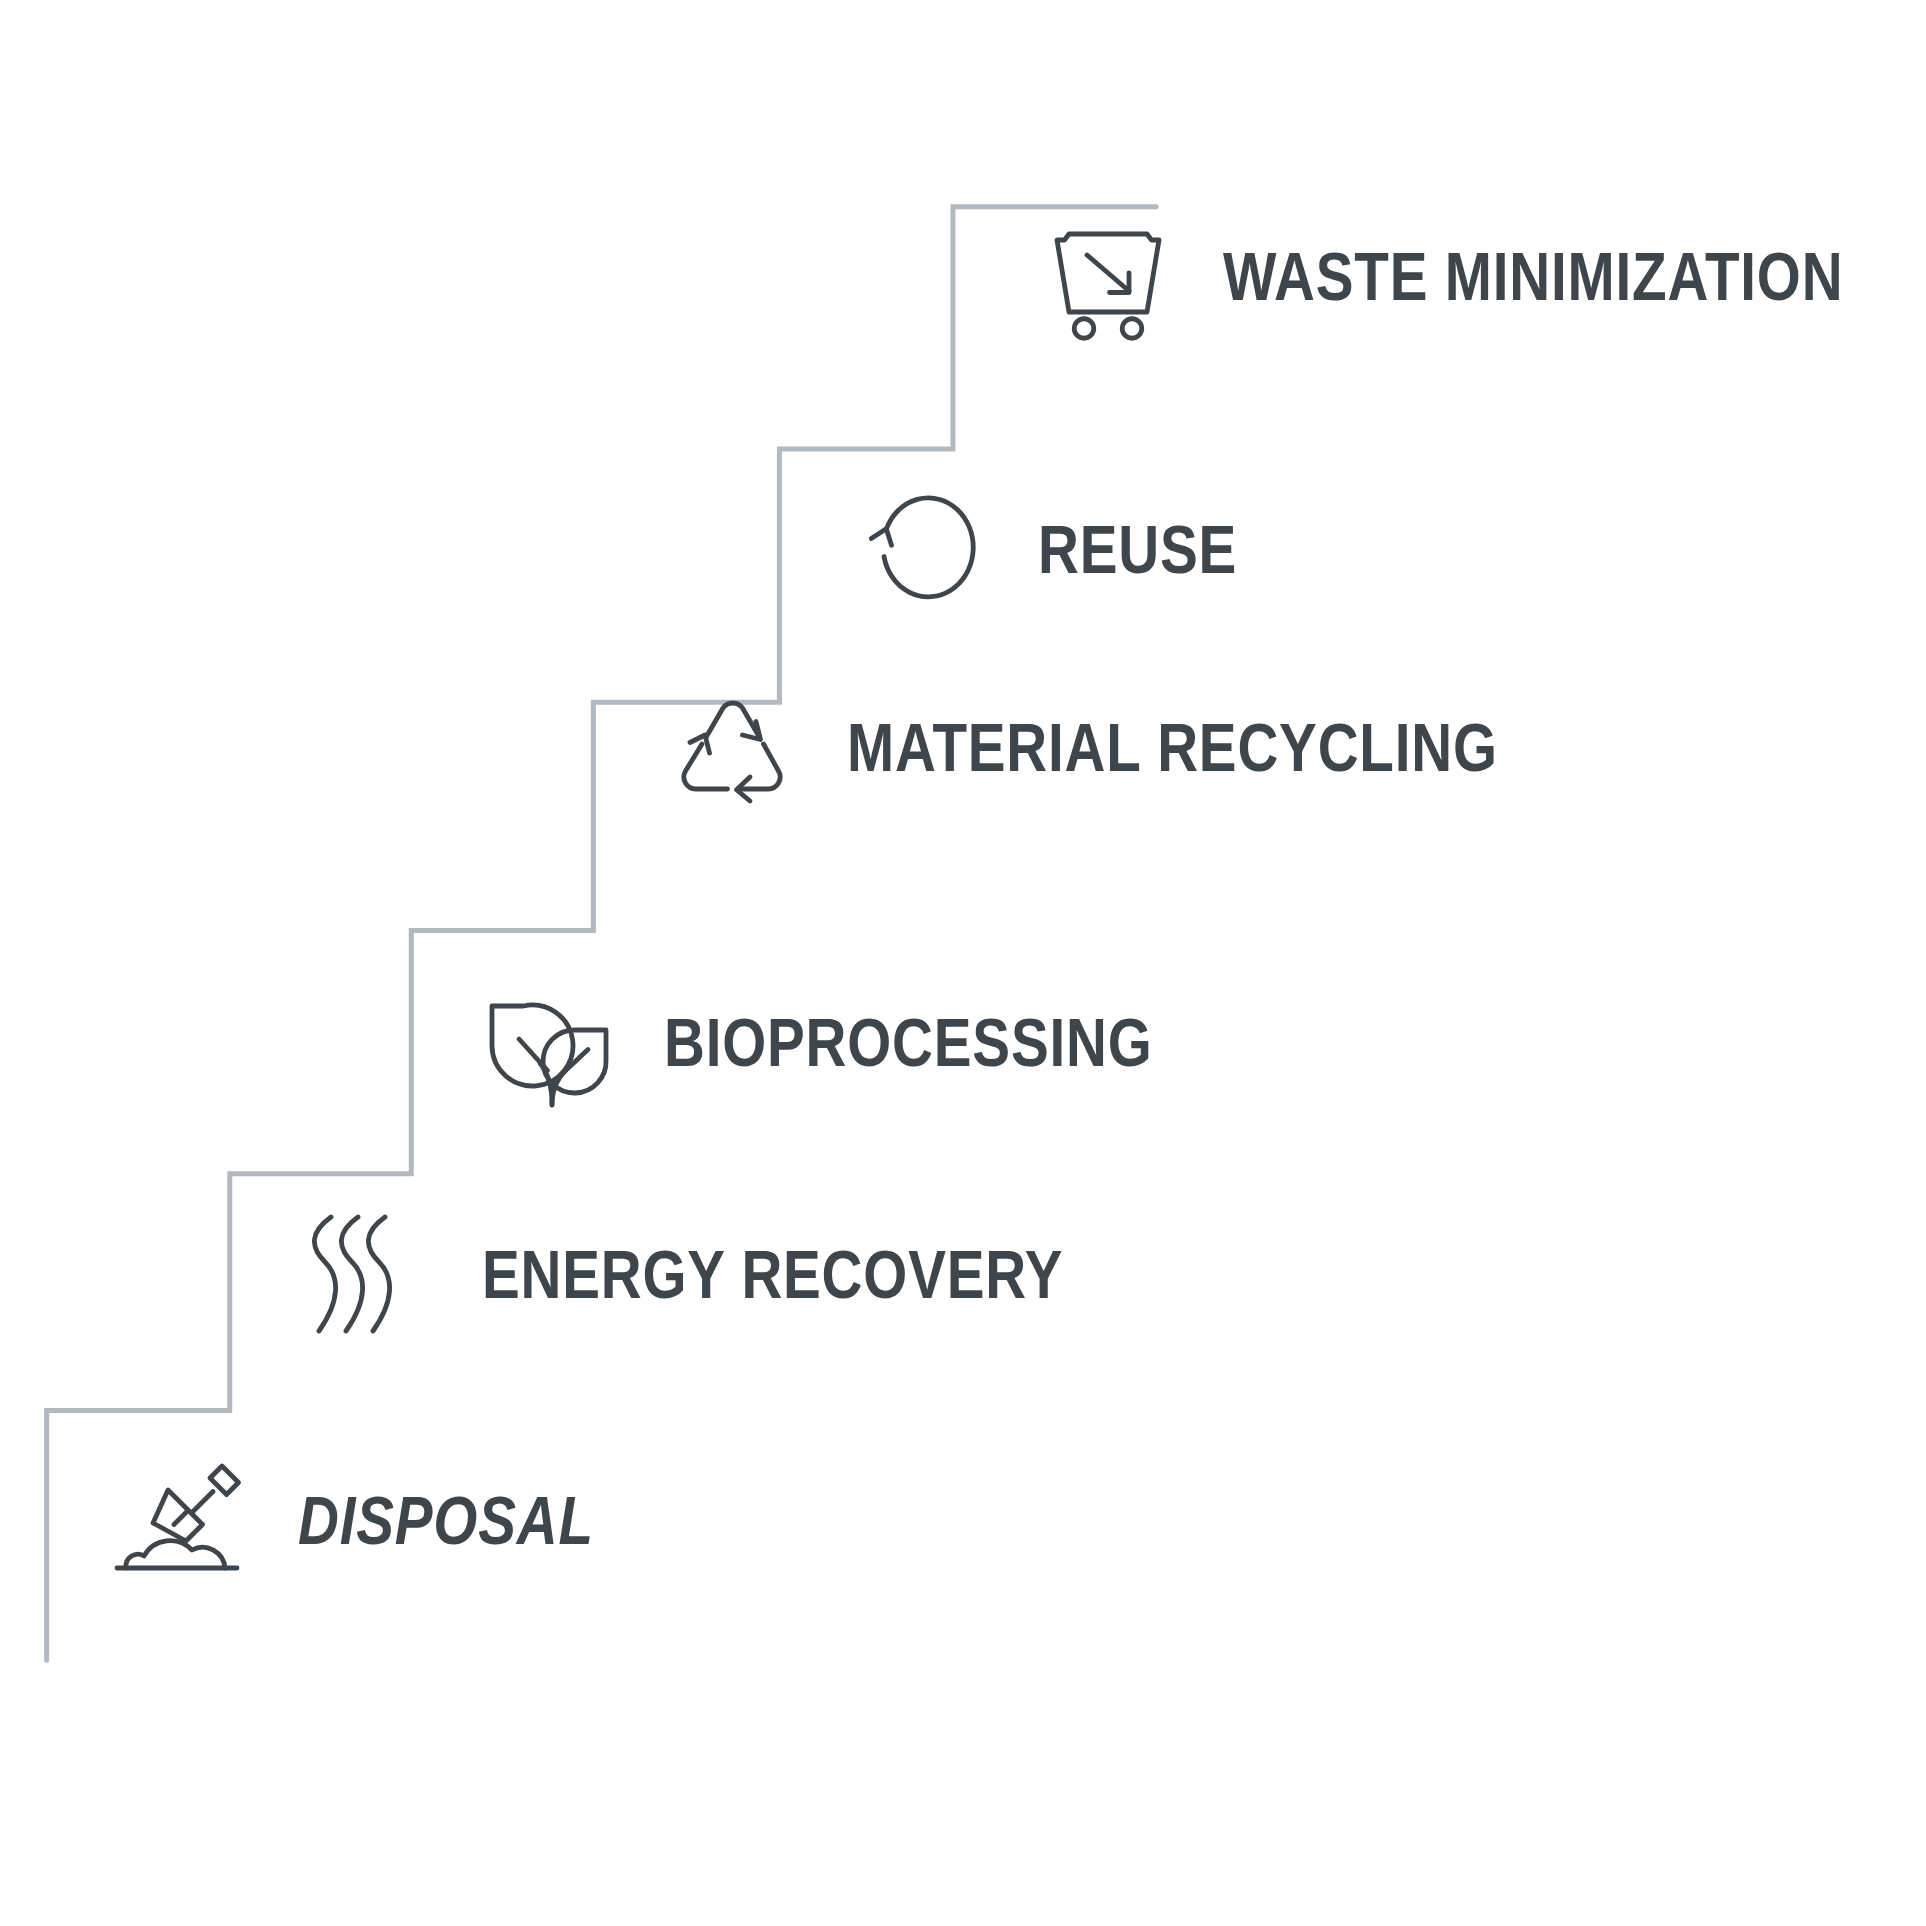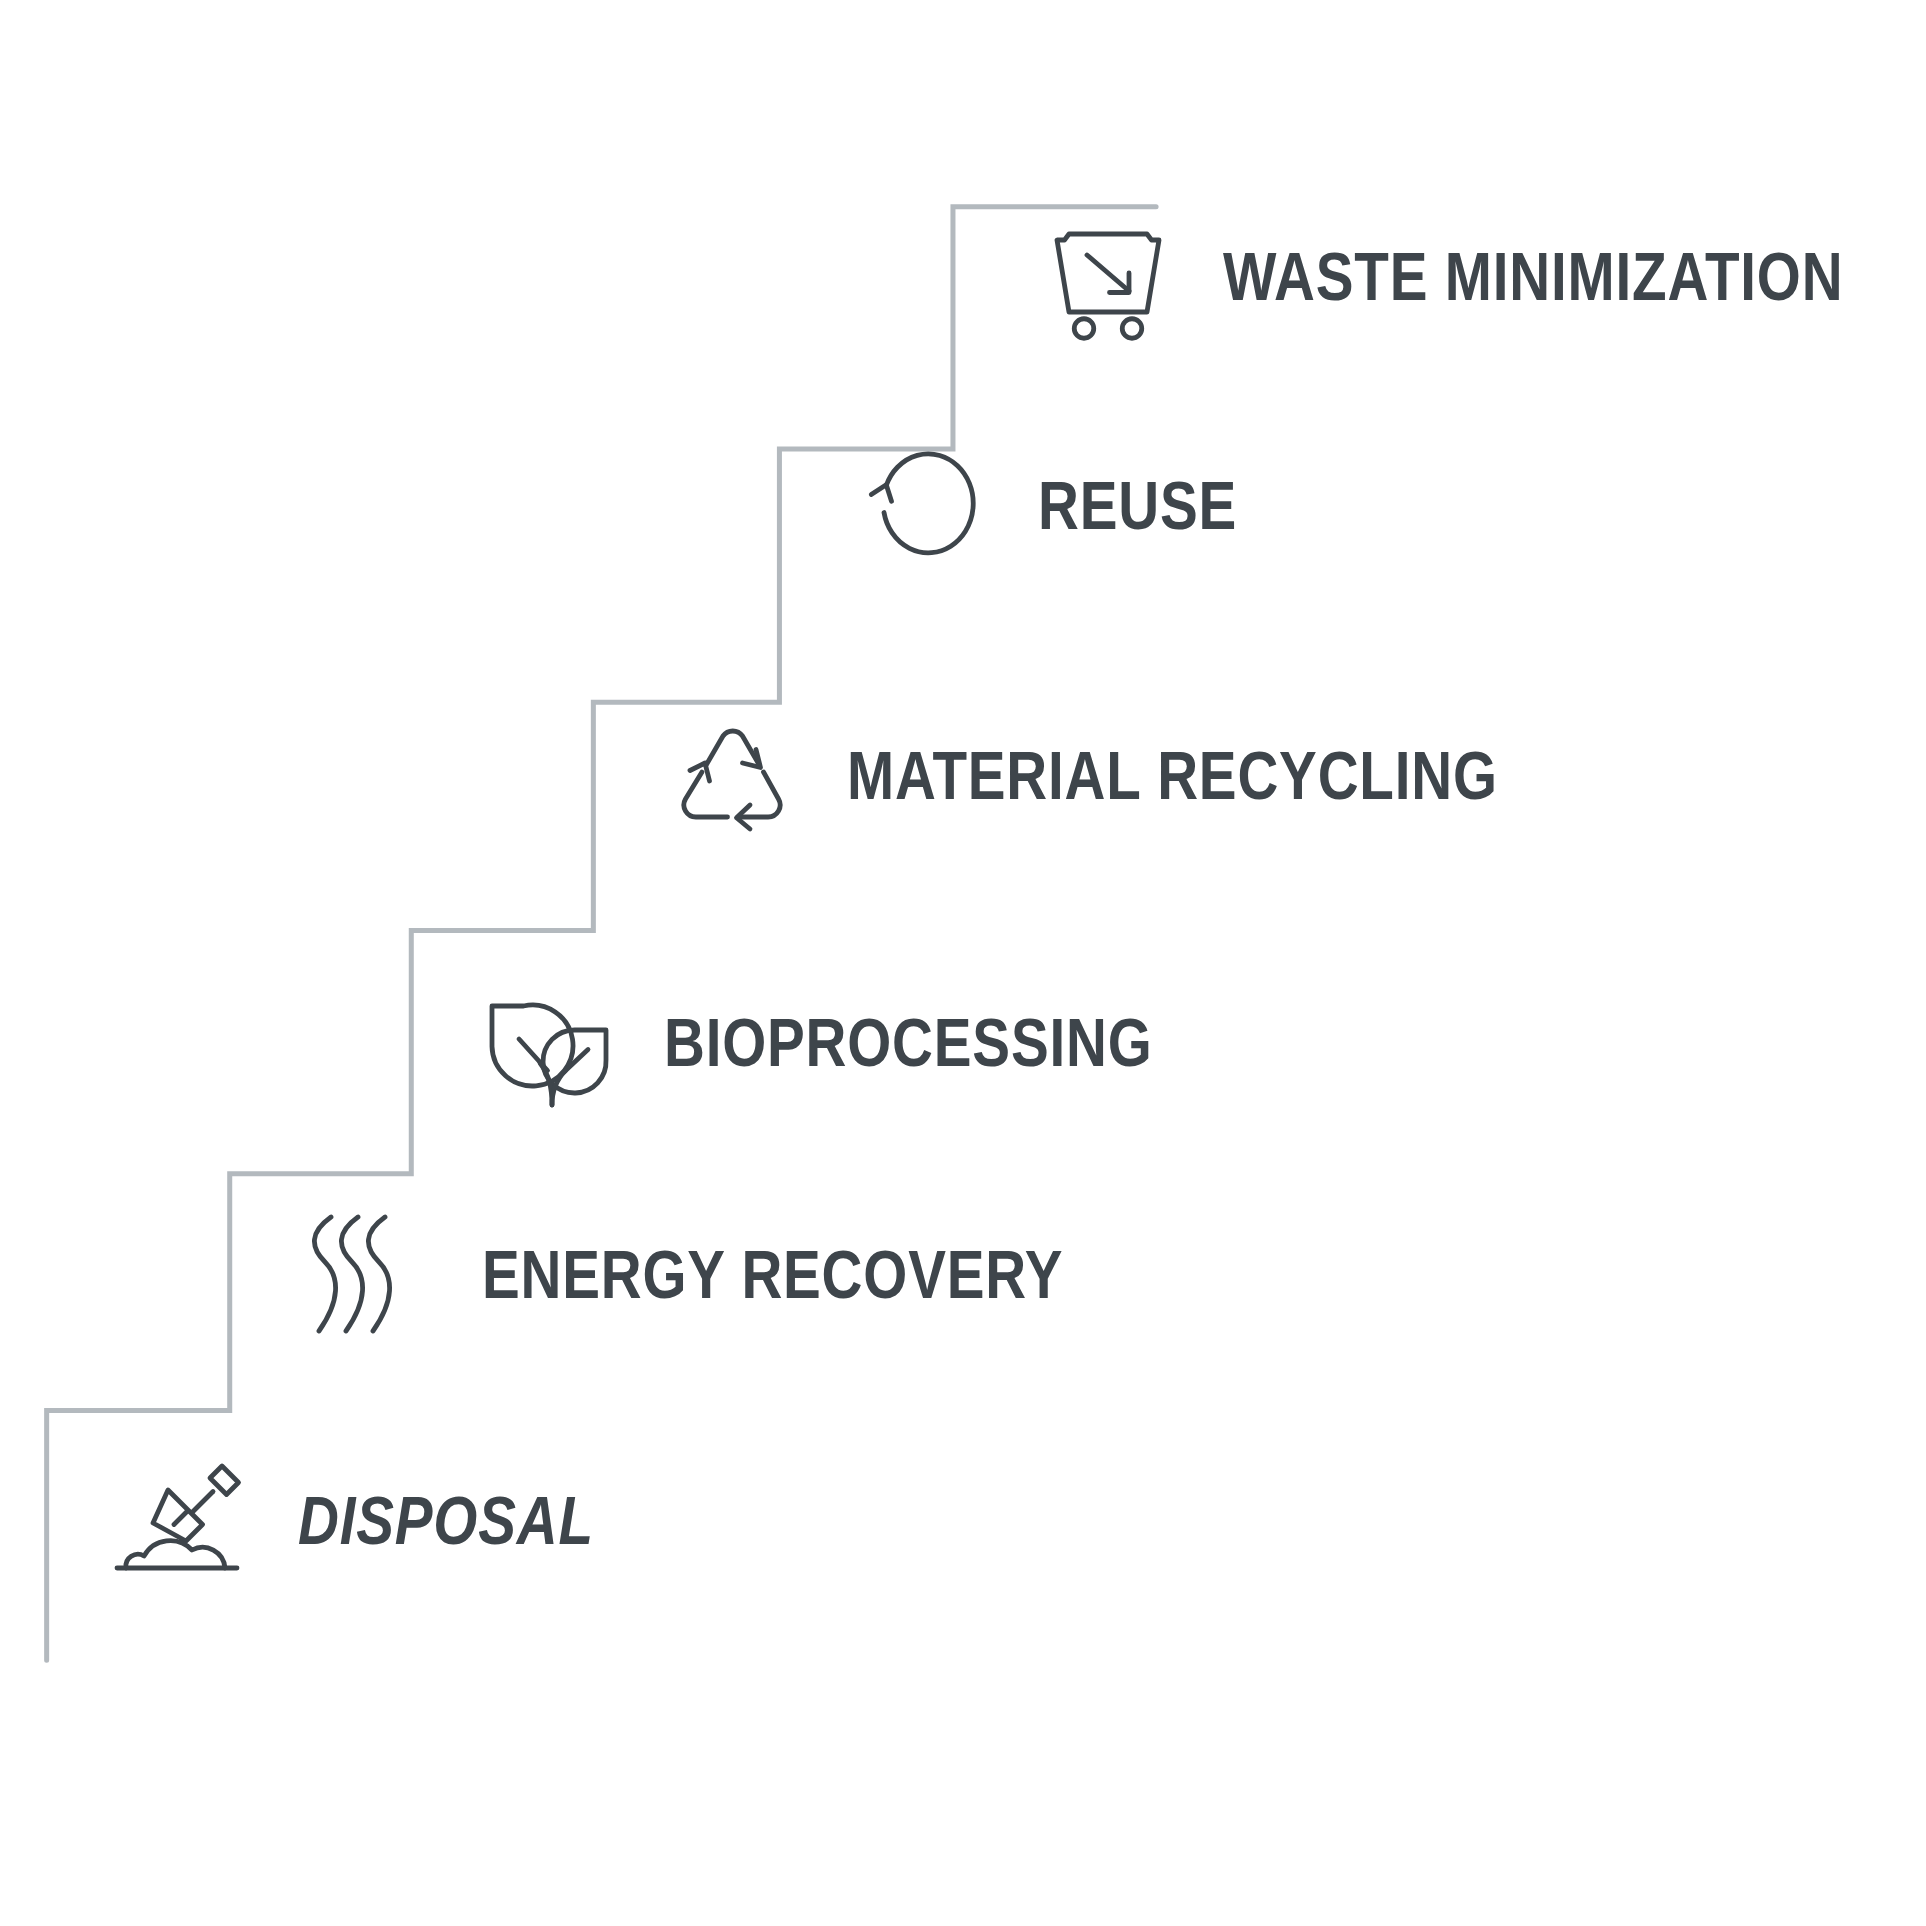--- a/index.html
+++ b/index.html
@@ -46,22 +46,22 @@
     line-height: 1;
     letter-spacing: 1px;
     white-space: nowrap;
     transform: scaleX(0.82);
     transform-origin: left center;
     color: #3E454B;
     -webkit-font-smoothing: antialiased;
   }
   
   #row-0 { left: 1033px; top: 201px;  }
-  #row-1 { left: 848px; top: 430px;  }
-  #row-2 { left: 657px; top: 700px; }
+  #row-1 { left: 848px; top: 474px;  }
+  #row-2 { left: 657px; top: 672px; }
   #row-3 { left: 474px;  top: 967px; }
   #row-4 { left: 292px;  top: 1199px; }
   #row-5 { left: 108px;  top: 1445px; font-style: italic; }
 
   
   #row-0 .step-label { margin-left: 40px; }
   #row-1 .step-label { margin-left: 40px; }
   #row-2 .step-label { margin-left: 40px; }
   #row-3 .step-label { margin-left: 40px; }
   #row-4 .step-label { margin-left: 40px; }

